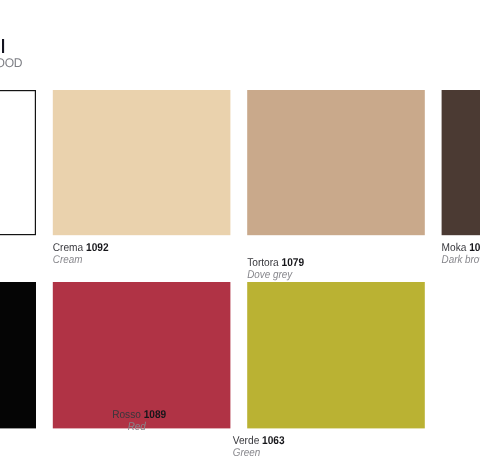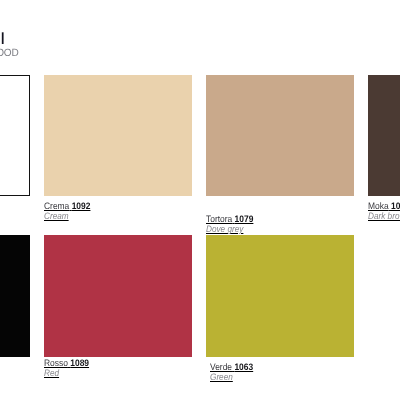--- a/index.html
+++ b/index.html
@@ -2,21 +2,21 @@
 <html><head>
 <meta charset="utf-8">
 <style>
   html,body{margin:0;padding:0;}
   body{width:400px;height:397px;background:#ffffff;font-family:"Liberation Sans",sans-serif;overflow:hidden;position:relative;-webkit-font-smoothing:antialiased;text-rendering:geometricPrecision;}
   .page{position:absolute;left:0;top:0;width:400px;height:397px;}
   .heading{position:absolute;left:-46.3px;top:29.5px;}
   .title{font-size:17px;font-weight:bold;color:#13131f;line-height:17px;white-space:nowrap;transform:scaleX(0.72);transform-origin:0 0;}
   .subtitle{font-size:10.5px;font-weight:normal;color:#7e7f85;letter-spacing:-0.25px;line-height:11px;margin-top:1.5px;margin-left:32.8px;white-space:nowrap;transform:scaleX(0.96);transform-origin:0 0;}
   .sw{position:absolute;width:148px;height:120px;}
-  .lbl{position:absolute;width:160px;text-decoration:underline;}
+  .lbl{position:absolute;width:160px;}
   .l1{font-size:9.4px;color:#37373c;white-space:nowrap;line-height:10.4px;transform:scaleX(0.9);transform-origin:0 0;}
   .l1 b{font-weight:bold;color:#16161a;}
   .l2{font-size:9.4px;font-style:italic;color:#87878c;white-space:nowrap;line-height:10.4px;transform:scaleX(0.875);transform-origin:0 0;}
 </style>
 </head>
 <body>
 
 <div class="page">
   <div class="heading">
     <div class="title">LEGNO I</div>
@@ -42,23 +42,23 @@
       <div class="lbl" style="left: 368px; top: 200.6px;">
         <div class="l1"><span>Moka</span><span> </span><b>1003</b></div>
         <div class="l2">Dark brown</div>
       </div>
       <div class="sw" style="left: -118px; top: 235px; width: 148px; height: 121.6px; background: rgb(5, 5, 5);"></div>
       <div class="lbl" style="left: -118px; top: 361.6px;">
         <div class="l1"><span></span><span> </span><b></b></div>
         <div class="l2"></div>
       </div>
       <div class="sw" style="left: 44px; top: 235px; width: 148px; height: 121.6px; background: rgb(176, 51, 69);"></div>
-      <div class="lbl" style="left: 44px; top: 358px;">
+      <div class="lbl" style="left: 44px; top: 340px; text-align: center;">
         <div class="l1"><span>Rosso</span><span> </span><b>1089</b></div>
         <div class="l2">Red</div>
       </div>
       <div class="sw" style="left: 206px; top: 235px; width: 148px; height: 121.6px; background: rgb(186, 178, 51);"></div>
-      <div class="lbl" style="left: 210px; top: 361.6px;">
+      <div class="lbl" style="left: 194px; top: 361.6px;">
         <div class="l1"><span>Verde</span><span> </span><b>1063</b></div>
         <div class="l2">Green</div>
       </div>
     </div>
 </div>
 
 </body></html>

